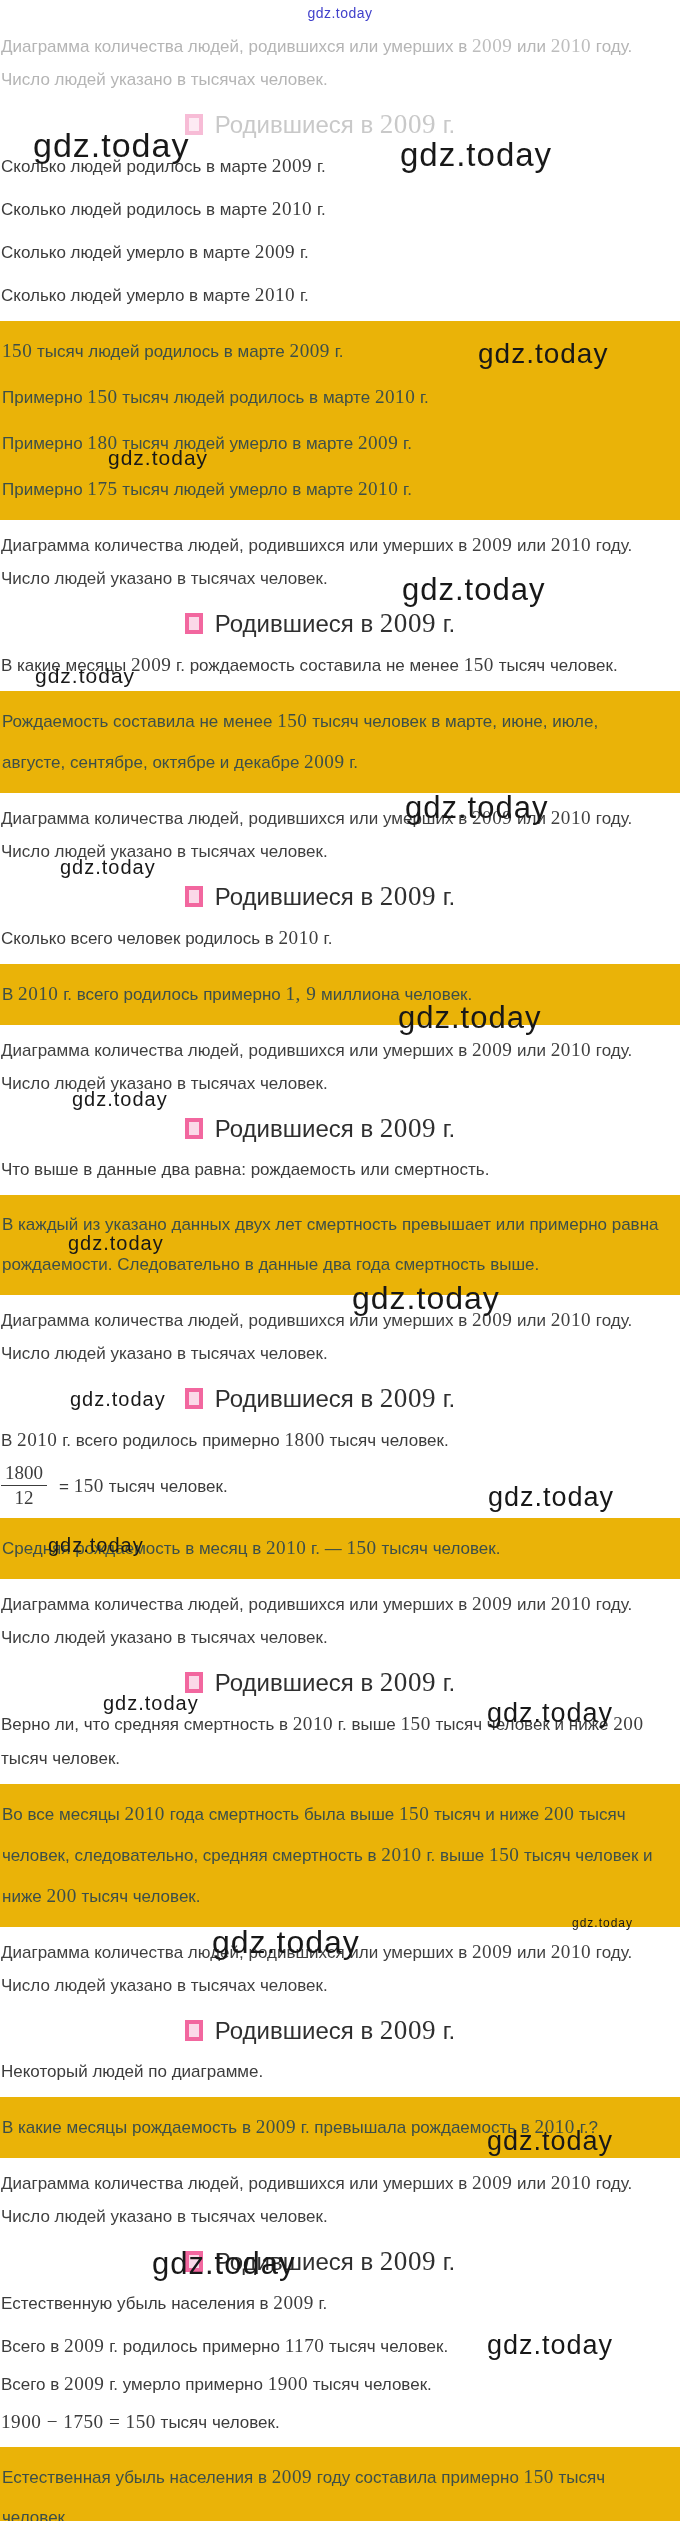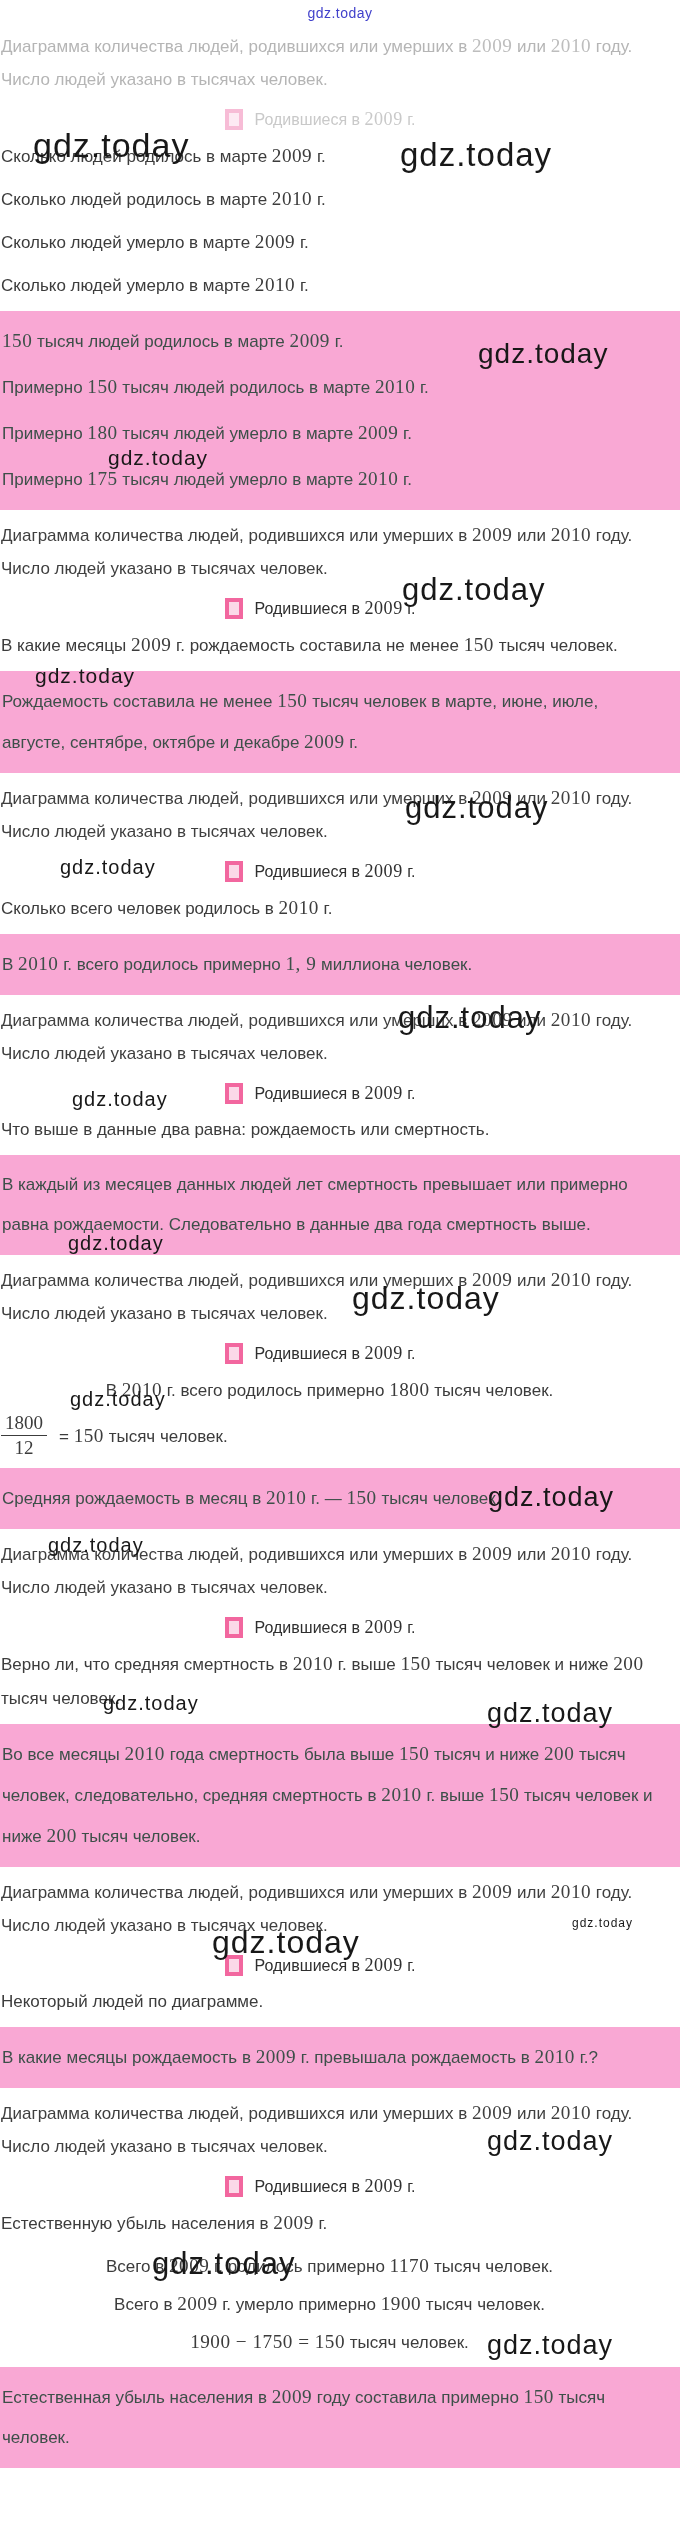--- a/index.html
+++ b/index.html
@@ -24,38 +24,38 @@
   .intro{ line-height:33px; margin:6px 0 0; padding:0 22px 0 1px; }
   .legend{
     display:flex; align-items:center; justify-content:center;
     gap:12px; margin:13px 40px 9px 0;
   }
   .legend-icon{
     width:10px; height:13px;
     border:4px solid #f2679f; background:#fbd9e8;
     display:inline-block;
   }
-  .legend-text{ font-size:16px; color:#2f2f2f; }
+  .legend-text{ font-size:24px; color:#2f2f2f; }
   .legend.faded .legend-text{ color:#c9c9c9; }
   .legend.faded .legend-icon{ border-color:#f7bcd6; background:#fdeaf3; }
 
   .question{ line-height:34px; margin:6px 0 8px; padding:0 29px 0 1px; color:#3c3c3c; }
-  .working{ line-height:33px; margin:4px 0; padding:0 22px 0 1px; color:#3c3c3c;text-align:center; }
+  .working{ line-height:33px; margin:4px 0; padding:0 22px 0 1px; color:#3c3c3c; }
 
   .fraction{ display:flex; align-items:center; margin:4px 0 8px; padding-left:1px; }
   .frac{ display:inline-flex; flex-direction:column; align-items:center; margin-right:12px; }
   .fnum,.fden{
     font-family:"Liberation Serif", serif; font-size:19px; color:#3c3c3c;
     line-height:24px; padding:0 4px;
   }
   .fbar{ align-self:stretch; border-top:1.6px solid #3c3c3c; }
   .frest{ line-height:33px; color:#3c3c3c; }
 
   .answer{
-    background:#f9a8d4; color:#3d4f49;
+    background:#eab308; color:#3d4f49;
     margin:8px 0; padding:5px 18px 5px 2px;
   }
   .answer p{ line-height:40px; margin:5px 0; }
   .answer .num{ color:#3d4f49; }
 
   .watermark{
     position:absolute; color:#181818; white-space:nowrap;
     letter-spacing:1px; pointer-events:none; z-index:5;
     font-family:"Liberation Sans", sans-serif; font-weight:400;
   }
@@ -108,21 +108,21 @@
       </div>
     </div>
     <div class="section">
       <div class="intro">Диаграмма количества людей, родившихся или умерших в <span class="num">2009</span> или <span class="num">2010</span> году. Число людей указано в тысячах человек.</div>
       <div class="legend">
         <span class="legend-icon"></span>
         <span class="legend-text">Родившиеся в <span class="num">2009</span> г.</span>
       </div>
       <p class="question">Что выше в данные два равна: рождаемость или смертность.</p>
       <div class="answer">
-        <p>В каждый из месяцев данных людей лет смертность превышает или примерно равна рождаемости. Следовательно в данные два года смертность выше.</p>
+        <p>В каждый из указано данных двух лет смертность превышает или примерно равна рождаемости. Следовательно в данные два года смертность выше.</p>
       </div>
     </div>
     <div class="section">
       <div class="intro">Диаграмма количества людей, родившихся или умерших в <span class="num">2009</span> или <span class="num">2010</span> году. Число людей указано в тысячах человек.</div>
       <div class="legend">
         <span class="legend-icon"></span>
         <span class="legend-text">Родившиеся в <span class="num">2009</span> г.</span>
       </div>
       <p class="working">В <span class="num">2010</span> г. всего родилось примерно <span class="num">1800</span> тысяч человек.</p>
       <div class="fraction">

